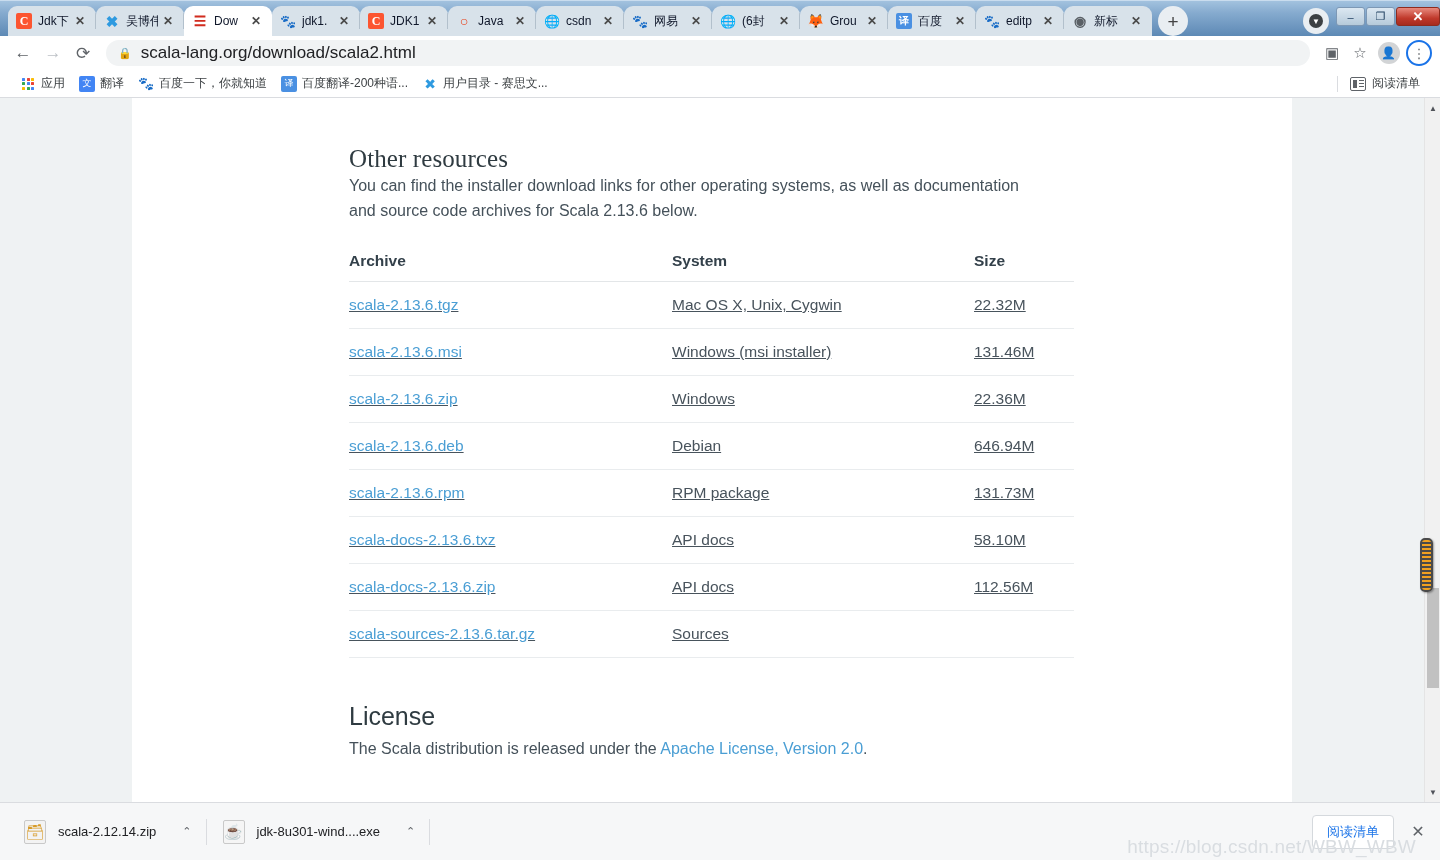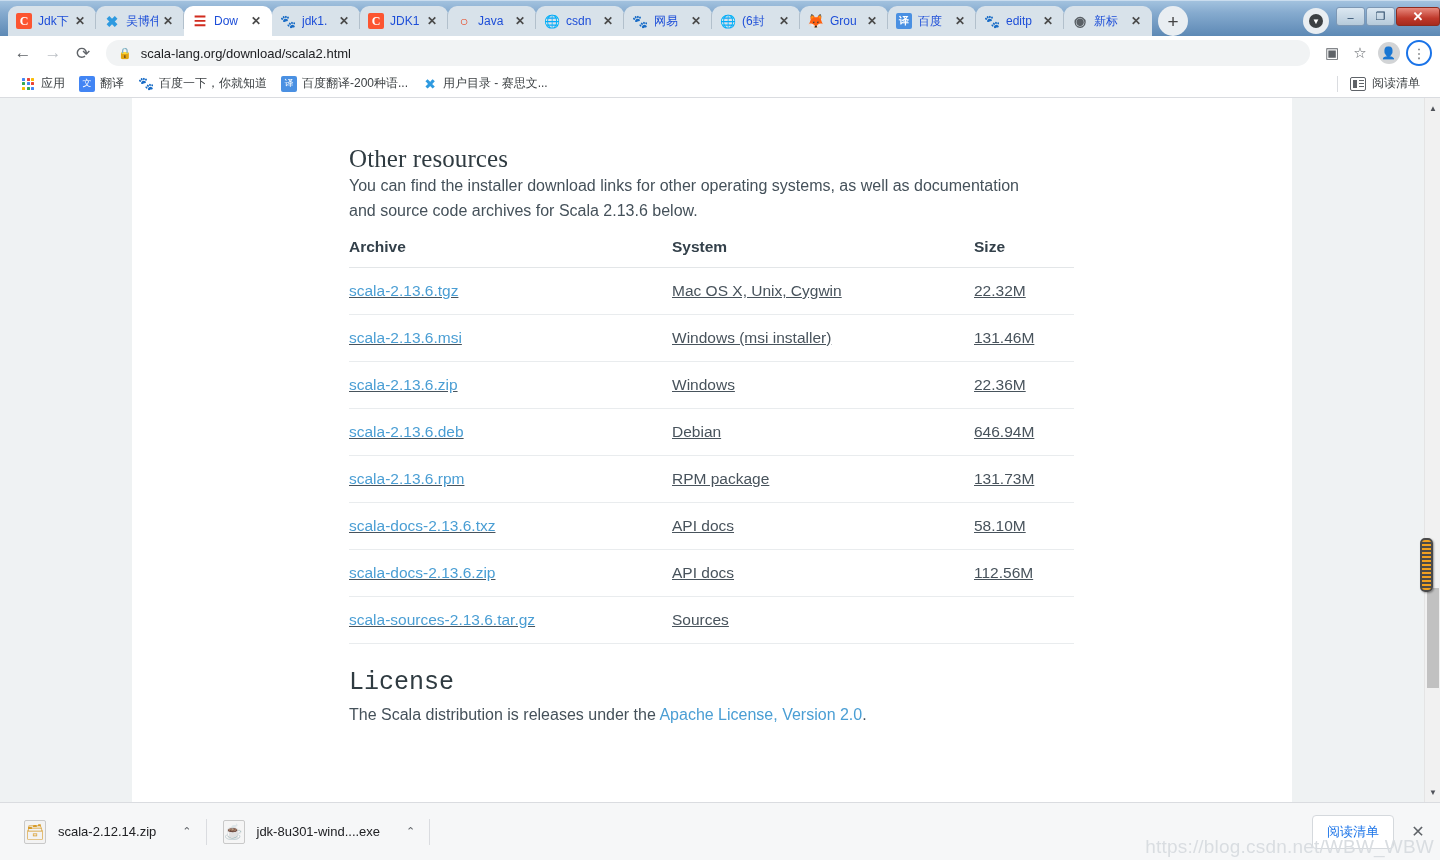--- a/index.html
+++ b/index.html
@@ -76,21 +76,21 @@
   .fav-globe { color: #6b7075; font-size: 13px; }
   .fav-gitlab{ color: #e24329; font-size: 14px; }
   .fav-fanyi { background: #4a90e2; color: #fff; font-size: 10px; }
   .fav-chrome{ color: #5a6066; font-size: 14px; }
 
   .tab-title {
     flex: 1;
     overflow: hidden;
     text-overflow: clip;
     font-size: 12px;
-    color: #1d4ed8;
+    color: #0f172a;
   }
   .tab-close {
     width: 16px; height: 16px;
     min-width: 16px;
     margin-left: 2px; margin-right: 4px;
     display: flex; align-items: center; justify-content: center;
     font-size: 12px; font-weight: bold;
     color: #4a4a4a;
   }
 
@@ -169,21 +169,21 @@
     align-items: center;
     padding: 0 12px;
     max-width: 1238px;
   }
   #omnibox .lock {
     font-size: 11px;
     color: #5f6368;
     margin-right: 9px;
   }
   #omnibox .url {
-    font-size: 13px;
+    font-size: 17px;
     color: #202124;
     white-space: nowrap;
   }
   #toolbar-right {
     display: flex; align-items: center;
   }
   #toolbar-right .t-icon {
     width: 28px; height: 28px;
     display: flex; align-items: center; justify-content: center;
     color: #5f6368; font-size: 15px;
@@ -317,21 +317,21 @@
   p.section-body {
     font-size: 16px;
     line-height: 25px;
     color: #45515a;
     max-width: 700px;
   }
 
   table.downloads {
     width: 725px;
     border-collapse: collapse;
-    margin-top: 15px;
+    margin-top: 29px;
     font-size: 15.5px;
   }
   table.downloads th {
     text-align: left;
     font-weight: bold;
     font-size: 15.5px;
     color: #33404a;
     padding: 0 0 11px 0;
     border-bottom: 1px solid #e3e6e8;
   }
@@ -341,25 +341,25 @@
     color: #48535c;
     font-size: 15.5px;
     vertical-align: middle;
     text-decoration: underline;
   }
   table.downloads .c-archive { width: 323px; }
   table.downloads .c-system  { width: 302px; }
   table.downloads .c-size    { width: 100px; }
 
   h2.license-title {
-    font-family: Liberation Mono, monospace;
+    font-family: Liberation Sans, sans-serif;
     font-size: 25px;
     font-weight: normal;
     color: #2f3b41;
-    margin-top: 24px;
+    margin-top: 44px;
   }
   p.license-body {
     font-size: 16px;
     color: #45515a;
     margin-top: 9px;
   }
 
   
   #page-scrollbar {
     position: absolute;
@@ -449,21 +449,21 @@
     background: #fff;
     margin-right: 14px;
   }
   #shelf-close {
     font-size: 16px; color: #5f6368;
     width: 20px; height: 20px;
     display: flex; align-items: center; justify-content: center;
   }
   #watermark {
     position: absolute;
-    right: 6px; bottom: 2px;
+    right: 24px; bottom: 2px;
     font-size: 19px;
     color: #d9dde1;
     white-space: nowrap;
     pointer-events: none;
     letter-spacing: 0.2px;
   }
 </style>
 </head>
 <body>
 
@@ -697,21 +697,21 @@
               <td><a class="link" href="#">scala-sources-2.13.6.tar.gz</a></td>
               <td>Sources</td>
               <td></td>
             </tr>
           </tbody>
         </table>
 
         <h2 class="license-title">License</h2>
 
         <p class="license-body">
-          <span>The Scala distribution is releases under the </span><a class="link" href="#">Apache License, Version 2.0</a><span>.</span>
+          <span>The Scala distribution is released under the </span><a class="link" href="#">Apache License, Version 2.0</a><span>.</span>
         </p>
 
       </div>
     </div>
 
     <div id="page-scrollbar">
       <div class="sb-arrow up">▲</div>
       <div id="sb-thumb"></div>
       <div class="sb-arrow down">▼</div>
     </div>

